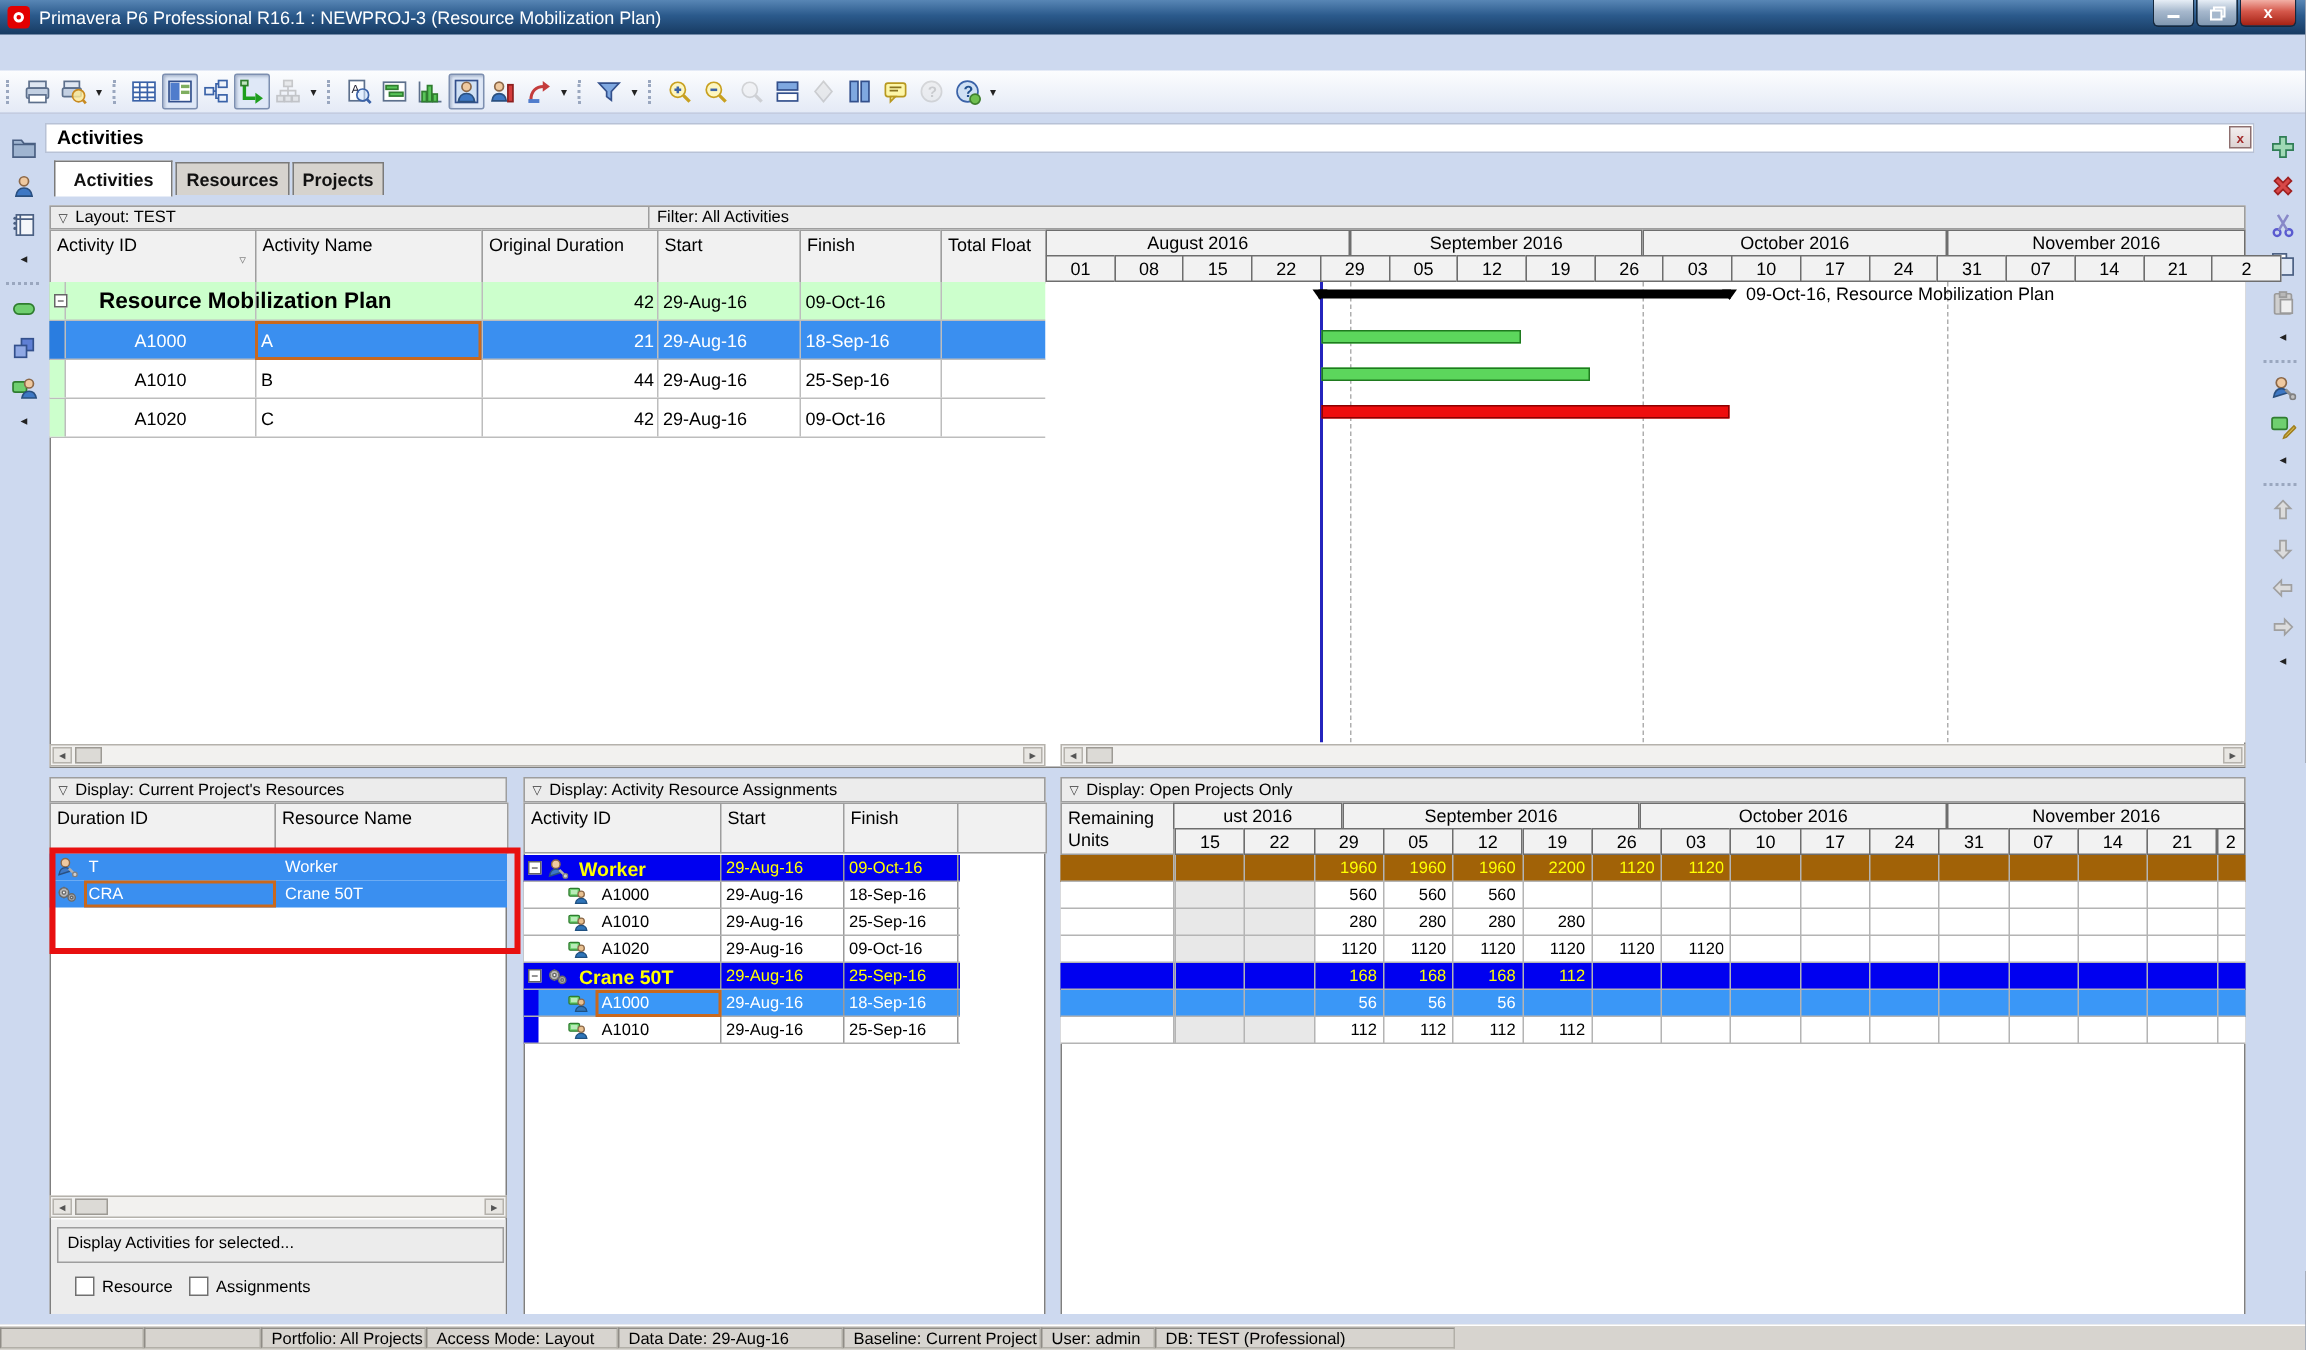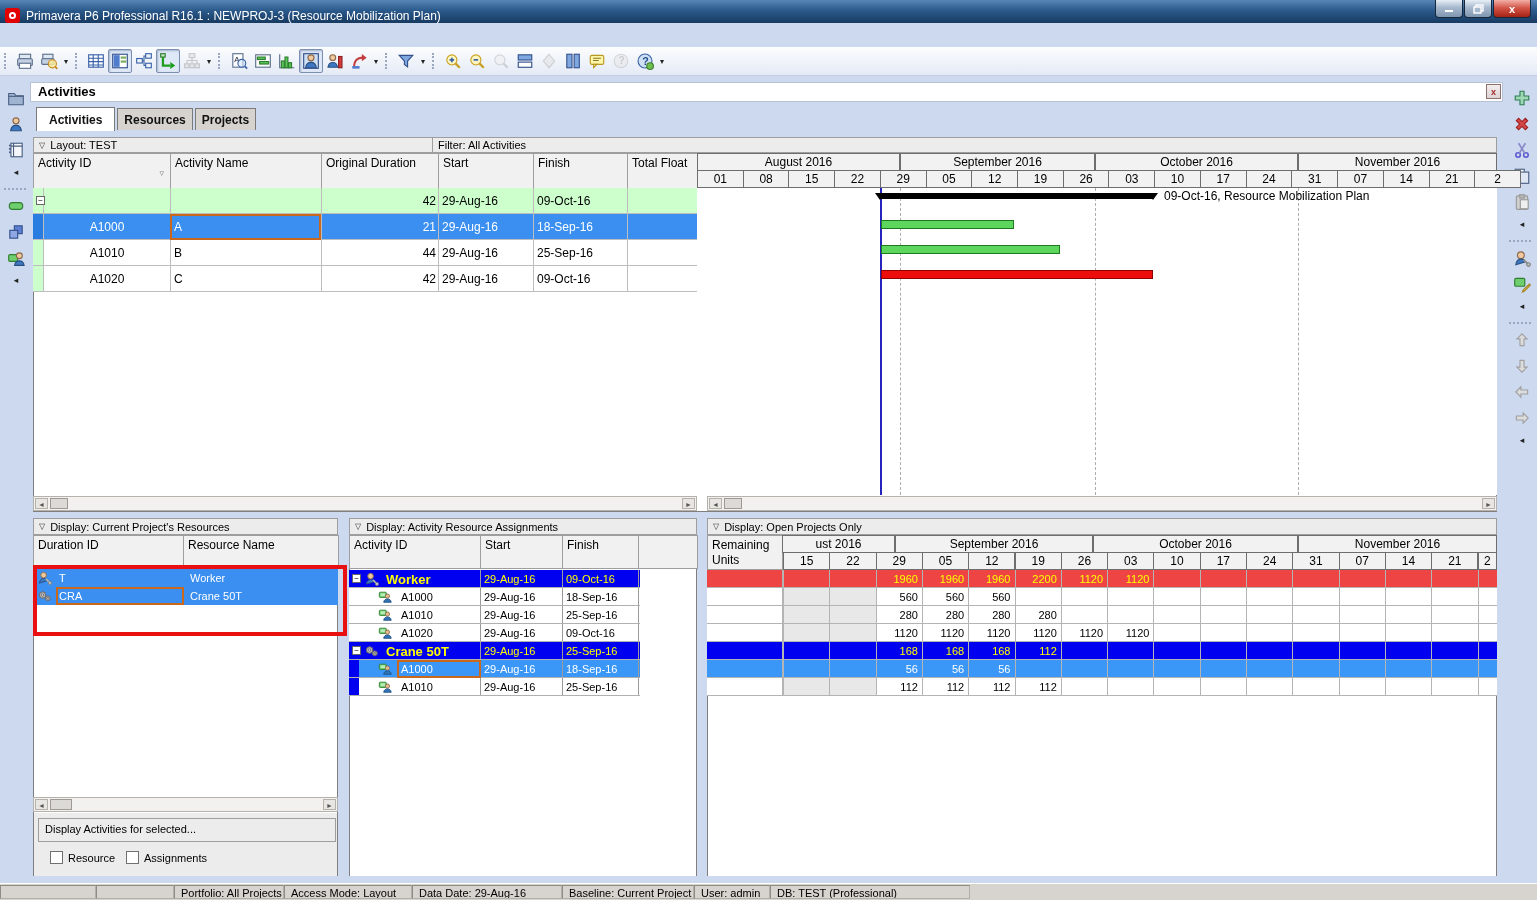--- a/index.html
+++ b/index.html
@@ -1,19 +1,19 @@
 <!DOCTYPE html>
 <html><head>
 <meta charset="utf-8">
 <style>
 *{box-sizing:border-box;margin:0;padding:0}
 body{background:#555;font-family:"Liberation Sans",sans-serif}
 #screen{position:relative;width:1537px;height:900px;background:#cdd9ef;overflow:hidden;font-family:"Liberation Sans",sans-serif}
 
-#titlebar{position:absolute;left:0;top:0;width:1537px;height:23px;background:linear-gradient(#5886b5,#2b5a8c 45%,#173a61);display:flex;align-items:flex-end;color:#fff;font-size:12px}
+#titlebar{position:absolute;left:0;top:0;width:1537px;height:23px;background:linear-gradient(#5886b5,#2b5a8c 45%,#173a61);display:flex;align-items:center;color:#fff;font-size:12px}
 #oracle-logo{width:15px;height:15px;margin:0 6px 0 5px;background:#e30000;border-radius:3px;display:flex;align-items:center;justify-content:center}
 #oracle-logo i{display:block;width:7px;height:7px;border:2px solid #fff;border-radius:50%}
 #win-buttons{position:absolute;right:6px;top:0;display:flex}
 .win-btn{width:28px;height:18px;border:1px solid #15283d;border-top:none;border-radius:0 0 4px 4px;background:linear-gradient(#e7eef6,#a6b8cd 45%,#8097b0);display:flex;align-items:center;justify-content:center;margin-left:1px}
 .win-btn.close{width:38px;background:linear-gradient(#f2b0a6,#d4574a 45%,#a52113);color:#fff;font-weight:bold;font-size:11px}
 
 #menubar{position:absolute;left:0;top:23px;width:1537px;height:24px;background:linear-gradient(#f7f9fd,#e9eef8);border-bottom:1px solid #ccd4e4;display:flex;align-items:center;font-size:12px;color:#111}
 .grip{width:5px;height:16px;margin:0 4px;border-left:2px dotted #9aa7bf}
 .menu-item{padding:3px 8px;cursor:default}
 .menu-item u{text-decoration:underline}
@@ -501,20 +501,21 @@
       </div>
       <div class="hcell" style="position: absolute; left: 33px; top: 153px; width: 138px; height: 36px;">Activity ID<span style="position:absolute;right:6px;top:14px;color:#888;font-size:9px">▿</span></div>
       <div class="hcell" style="position: absolute; left: 170px; top: 153px; width: 152px; height: 36px;">Activity Name</div>
       <div class="hcell" style="position: absolute; left: 321px; top: 153px; width: 118px; height: 36px;">Original Duration</div>
       <div class="hcell" style="position: absolute; left: 438px; top: 153px; width: 96px; height: 36px;">Start</div>
       <div class="hcell" style="position: absolute; left: 533px; top: 153px; width: 95px; height: 36px;">Finish</div>
       <div class="hcell" style="position: absolute; left: 627px; top: 153px; width: 71px; height: 36px;">Total Float</div>
       <div style="position: absolute; left: 33px; top: 188px; width: 664px; height: 26px; background: rgb(204, 255, 204); border-bottom: 1px solid rgb(189, 189, 189); overflow: hidden;">
         <div style="position: absolute; left: 0px; top: 0px; width: 11px; height: 26px; background: rgb(204, 255, 204); border-right: 1px solid rgb(189, 189, 189);"></div>
         <div class="minusbox" style="position: absolute; left: 3px; top: 8px;">−</div>
+        <div class="rowtxt" style="position: absolute; left: 33px; top: 4px; width: 380px; height: 20px; font-weight: bold; font-size: 15px; color: rgb(0, 0, 0);">Resource Mobilization Plan</div>
         <div class="rowtxt" style="position: absolute; left: 290px; top: 6px; width: 113px; height: 16px; text-align: right; color: rgb(0, 0, 0);">42</div>
         <div class="rowtxt" style="position: absolute; left: 409px; top: 6px; width: 90px; height: 16px; color: rgb(0, 0, 0);">29-Aug-16</div>
         <div class="rowtxt" style="position: absolute; left: 504px; top: 6px; width: 90px; height: 16px; color: rgb(0, 0, 0);">09-Oct-16</div>
         <div class="rowtxt" style="position: absolute; left: 598px; top: 6px; width: 73px; height: 16px; text-align: right; color: rgb(0, 0, 0); padding-right: 0px; text-indent: 0px; transform: translateX(7px);">0</div>
         <div class="grid-v" style="position: absolute; left: 137px; top: 0px; width: 1px; height: 26px; background: rgb(189, 189, 189);"></div>
         <div class="grid-v" style="position: absolute; left: 288px; top: 0px; width: 1px; height: 26px; background: rgb(189, 189, 189);"></div>
         <div class="grid-v" style="position: absolute; left: 405px; top: 0px; width: 1px; height: 26px; background: rgb(189, 189, 189);"></div>
         <div class="grid-v" style="position: absolute; left: 500px; top: 0px; width: 1px; height: 26px; background: rgb(189, 189, 189);"></div>
         <div class="grid-v" style="position: absolute; left: 594px; top: 0px; width: 1px; height: 26px; background: rgb(189, 189, 189);"></div>
       </div>
@@ -810,21 +811,21 @@
       <div class="tscell" style="position: absolute; left: 1060.8px; top: 552px; width: 47.3px; height: 18px;">26</div>
       <div class="tscell" style="position: absolute; left: 1107.1px; top: 552px; width: 47.3px; height: 18px;">03</div>
       <div class="tscell" style="position: absolute; left: 1153.4px; top: 552px; width: 47.3px; height: 18px;">10</div>
       <div class="tscell" style="position: absolute; left: 1199.7px; top: 552px; width: 47.3px; height: 18px;">17</div>
       <div class="tscell" style="position: absolute; left: 1246px; top: 552px; width: 47.3px; height: 18px;">24</div>
       <div class="tscell" style="position: absolute; left: 1292.3px; top: 552px; width: 47.3px; height: 18px;">31</div>
       <div class="tscell" style="position: absolute; left: 1338.6px; top: 552px; width: 47.3px; height: 18px;">07</div>
       <div class="tscell" style="position: absolute; left: 1384.9px; top: 552px; width: 47.3px; height: 18px;">14</div>
       <div class="tscell" style="position: absolute; left: 1431.2px; top: 552px; width: 47.3px; height: 18px;">21</div>
       <div class="tscell" style="position: absolute; left: 1477.5px; top: 552px; width: 19.5px; height: 18px;">2</div>
-      <div style="position: absolute; left: 707px; top: 570px; width: 790px; height: 18px; overflow: hidden; background: #ef4444;">
+      <div style="position: absolute; left: 707px; top: 570px; width: 790px; height: 18px; overflow: hidden; background: #a16207;">
         <div class="grid-v" style="position: absolute; left: 76px; top: 0px; width: 1px; height: 18px; background: rgb(180, 180, 180);"></div>
         <div class="grid-v" style="position: absolute; left: 122.3px; top: 0px; width: 1px; height: 18px; background: rgb(180, 180, 180);"></div>
         <div class="grid-v" style="position: absolute; left: 168.6px; top: 0px; width: 1px; height: 18px; background: rgb(180, 180, 180);"></div>
         <div class="grid-v" style="position: absolute; left: 214.9px; top: 0px; width: 1px; height: 18px; background: rgb(180, 180, 180);"></div>
         <div class="grid-v" style="position: absolute; left: 261.2px; top: 0px; width: 1px; height: 18px; background: rgb(180, 180, 180);"></div>
         <div class="grid-v" style="position: absolute; left: 307.5px; top: 0px; width: 1px; height: 18px; background: rgb(180, 180, 180);"></div>
         <div class="grid-v" style="position: absolute; left: 353.8px; top: 0px; width: 1px; height: 18px; background: rgb(180, 180, 180);"></div>
         <div class="grid-v" style="position: absolute; left: 400.1px; top: 0px; width: 1px; height: 18px; background: rgb(180, 180, 180);"></div>
         <div class="grid-v" style="position: absolute; left: 446.4px; top: 0px; width: 1px; height: 18px; background: rgb(180, 180, 180);"></div>
         <div class="grid-v" style="position: absolute; left: 492.7px; top: 0px; width: 1px; height: 18px; background: rgb(180, 180, 180);"></div>

